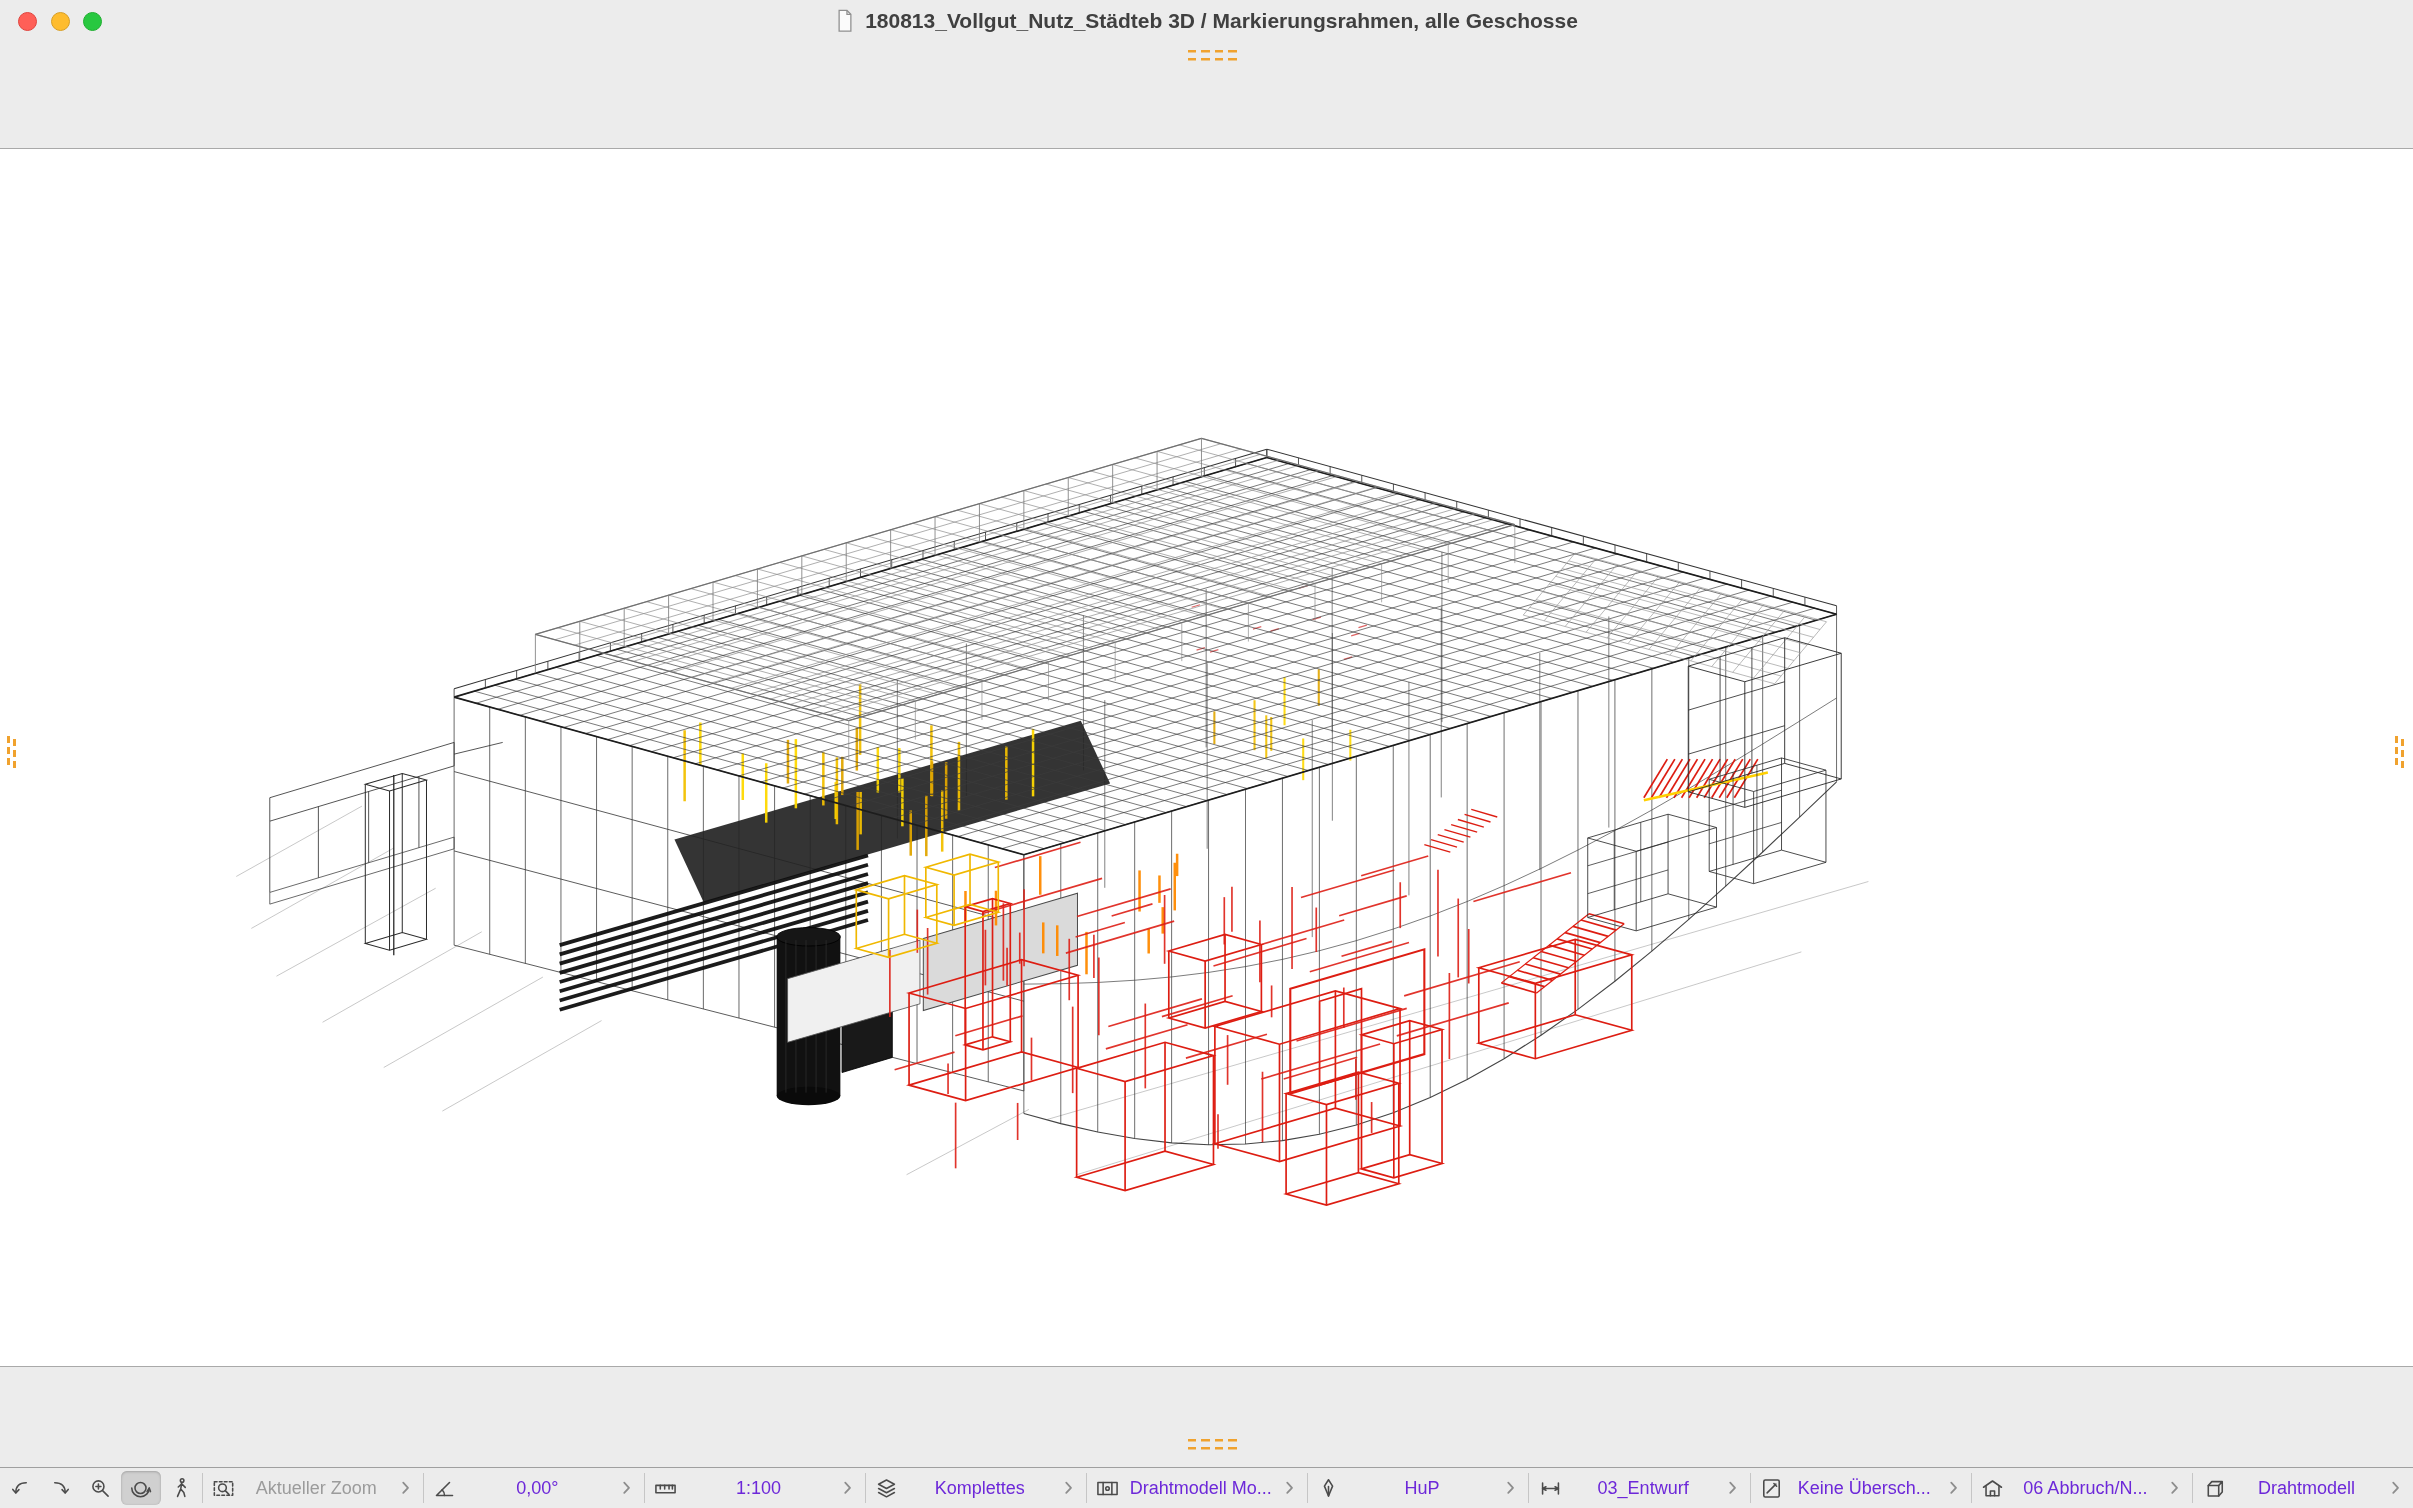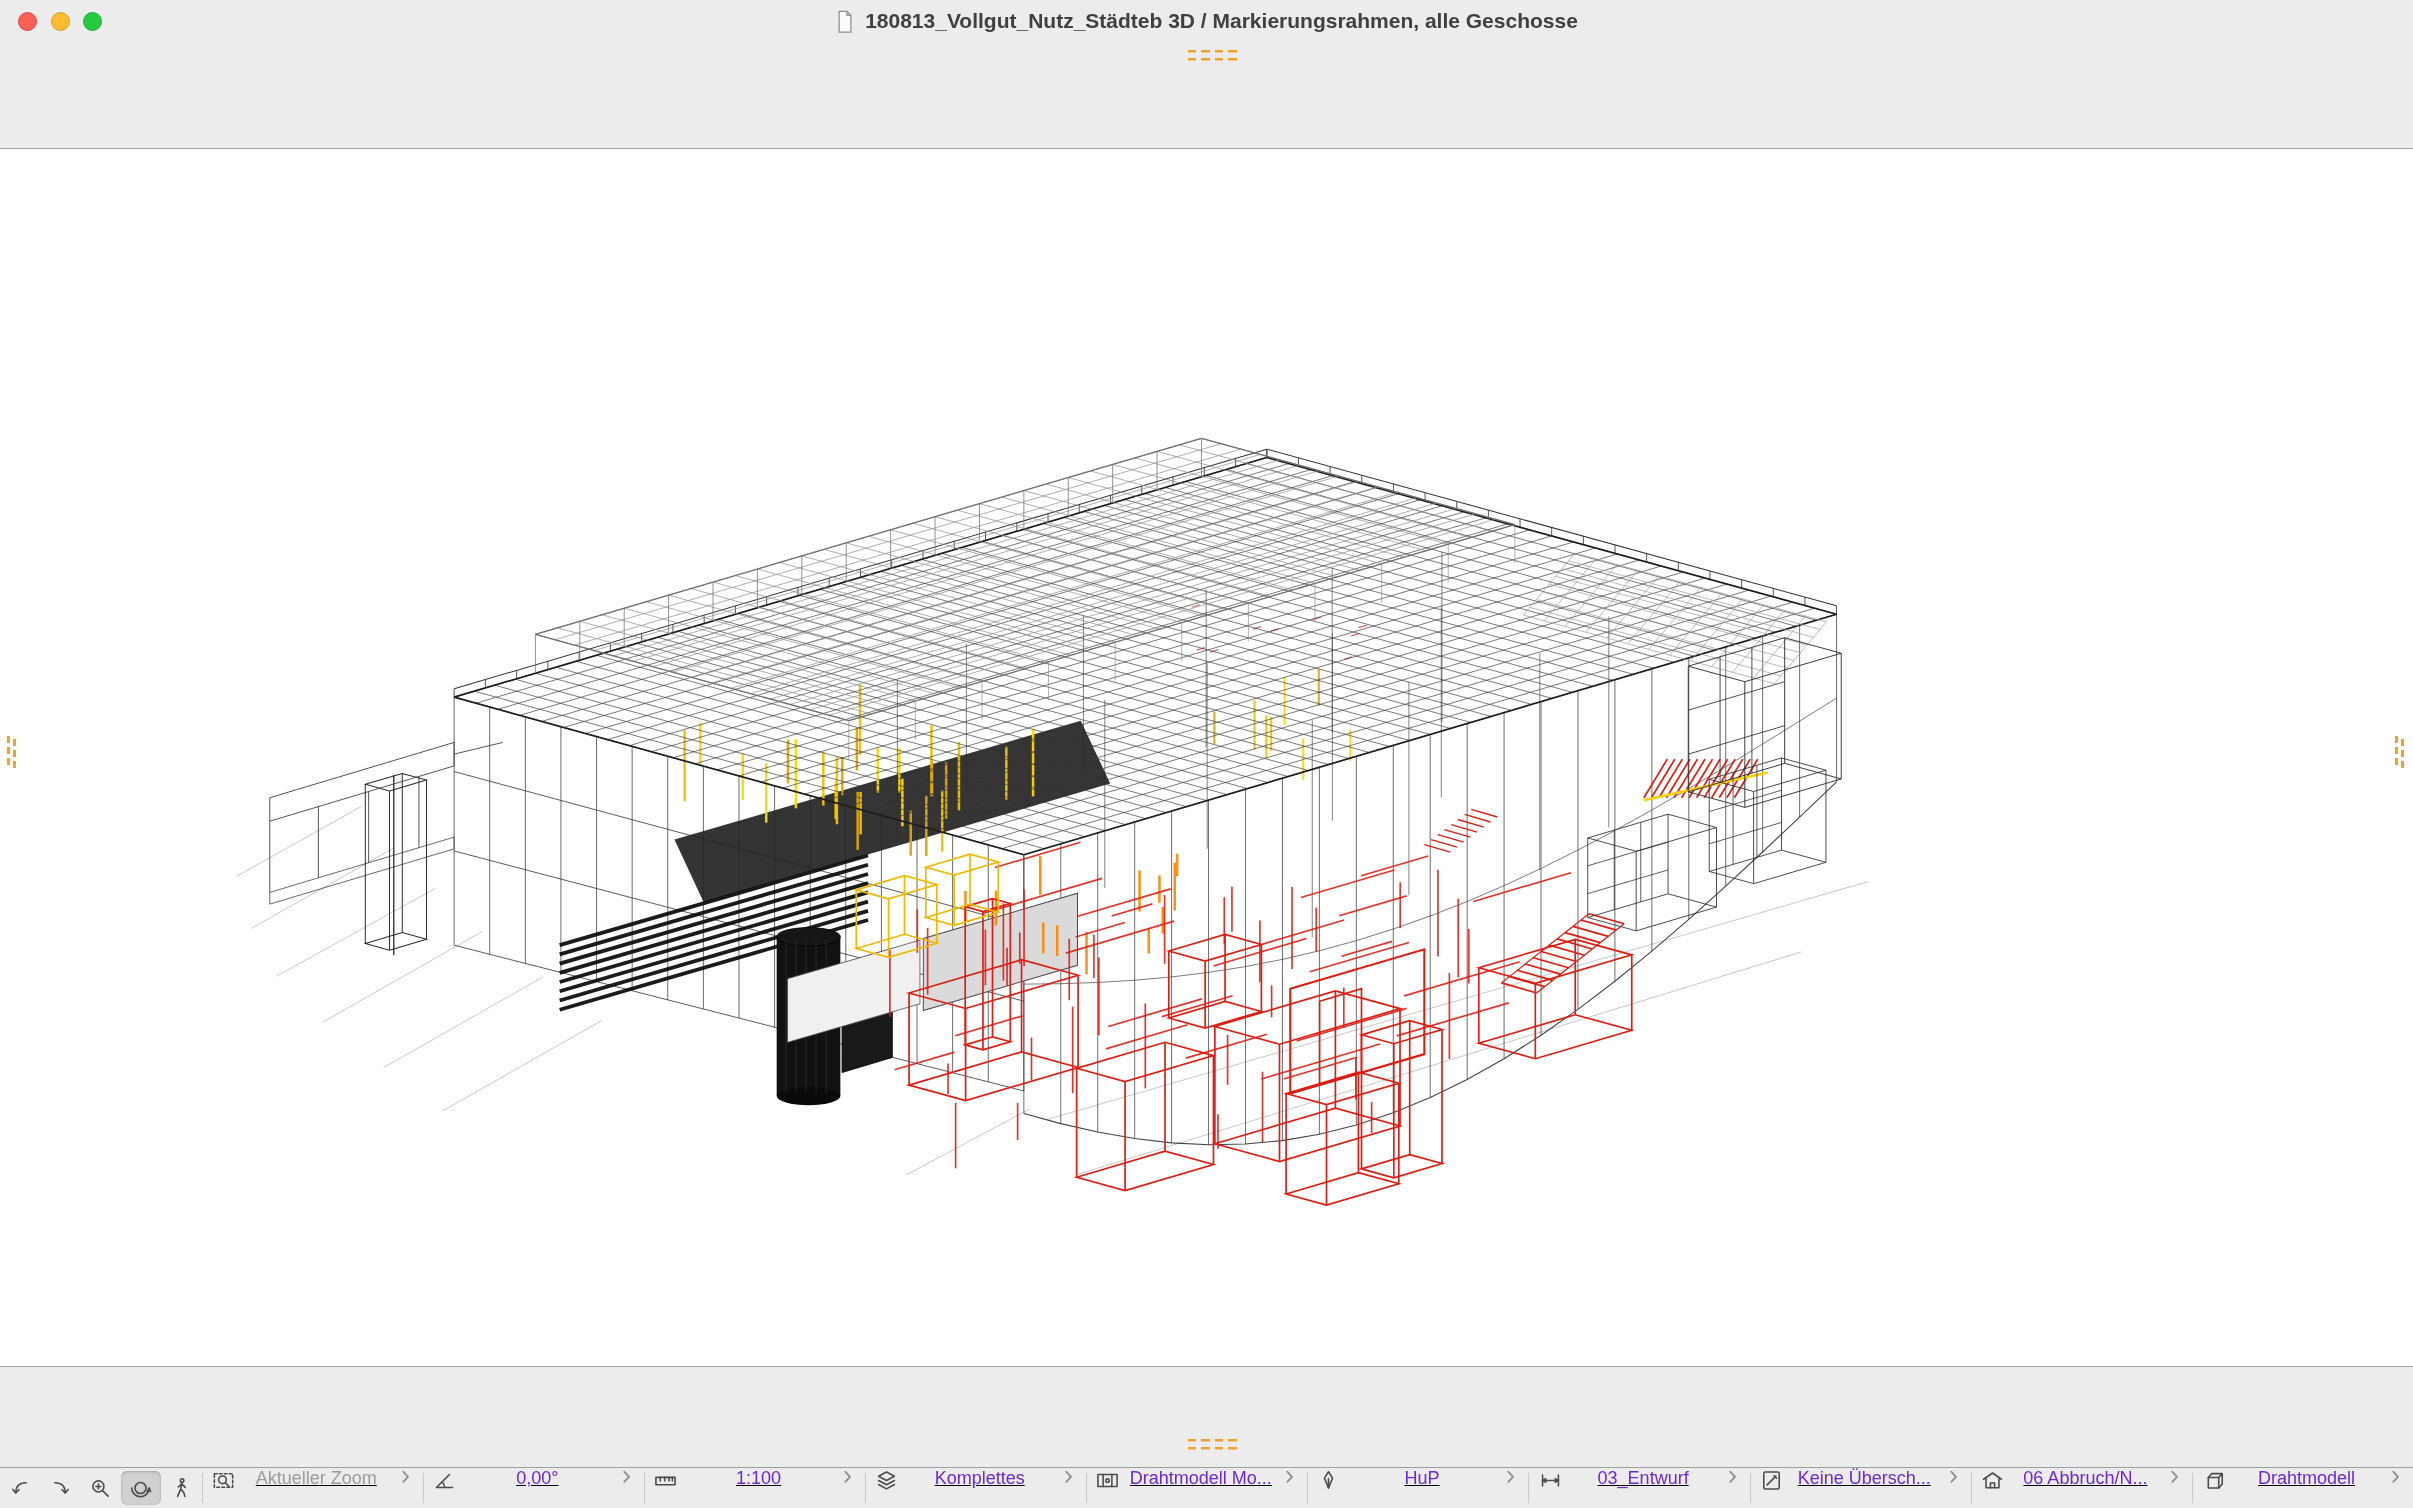--- a/index.html
+++ b/index.html
@@ -8,21 +8,21 @@
 
   
   .titlebar { height:42px; background:#ececec; position:relative;
               display:flex; align-items:center; }
   .traffic { position:absolute; left:18.4px; top:0; height:42px;
              display:flex; align-items:center; gap:13.4px; }
   .tl { width:19px; height:19px; border-radius:50%; cursor:pointer; }
   .tl.red    { background:#ff5f57; border:0.8px solid #e0443e; }
   .tl.yellow { background:#febc2e; border:0.8px solid #d89e24; }
   .tl.green  { background:#28c840; border:0.8px solid #1faf30; }
-  .title-wrap { margin:0 auto; display:flex; align-items:flex-end; gap:10px;
+  .title-wrap { margin:0 auto; display:flex; align-items:flex-start; gap:10px;
                 color:#404040; font-size:21px; font-weight:bold; }
 
   .topbar { height:107px; background:#ececec; border-bottom:0.8px solid #a9a9a9; position:relative; }
   .canvas { height:1217px; background:#ffffff; position:relative; }
   .strip  { height:101px; background:#ececec; border-top:0.8px solid #a9a9a9; position:relative; }
 
   
   .handle-h { position:absolute; width:49px; height:11px; cursor:pointer;
     background-image:
       repeating-linear-gradient(90deg,#f0a22e 0 8.4px, rgba(0,0,0,0) 8.4px 13.4px),
@@ -37,22 +37,22 @@
     background-repeat:no-repeat,no-repeat; }
 
   
   .statusbar { height:41px; background:#ececec; border-top:0.8px solid #9f9f9f;
                display:flex; align-items:stretch; }
   .nav-group { display:flex; align-items:stretch; }
   .nav-btn { width:40px; display:flex; align-items:center; justify-content:center; cursor:pointer; }
   .nav-btn.active { background:#d0d0d0; border-radius:5.9px; margin:3.4px 0.8px;
                     box-shadow:inset 0 0.8px 2.5px rgba(0,0,0,.25); }
   .divider { width:0.8px; background:#c6c6c6; margin:5px 0; }
-  .qo { flex:1; display:flex; align-items:flex-start; gap:0; padding:0 8.4px;
-        min-width:0; cursor:pointer;text-decoration:underline; }
+  .qo { flex:1; display:flex; align-items:center; gap:0; padding:0 8.4px;
+        min-width:0; cursor:pointer; }
   .qo-label { flex:1; text-align:center; font-size:18px; color:#6d28d9;
               white-space:nowrap; overflow:hidden; }
   .qo.disabled .qo-label { color:#9b9b9b; }
   .ic { width:25px; height:25px; fill:none; stroke:#4b4b4b; stroke-width:1.5;
         stroke-linecap:round; stroke-linejoin:round; flex:none; }
   .chev { width:17.6px; height:17.6px; fill:none; stroke:#8d8d8d; stroke-width:2.4;
           stroke-linecap:round; stroke-linejoin:round; flex:none; }
   .doc-ic { width:20px; height:23.5px; }
 </style>
 </head>

